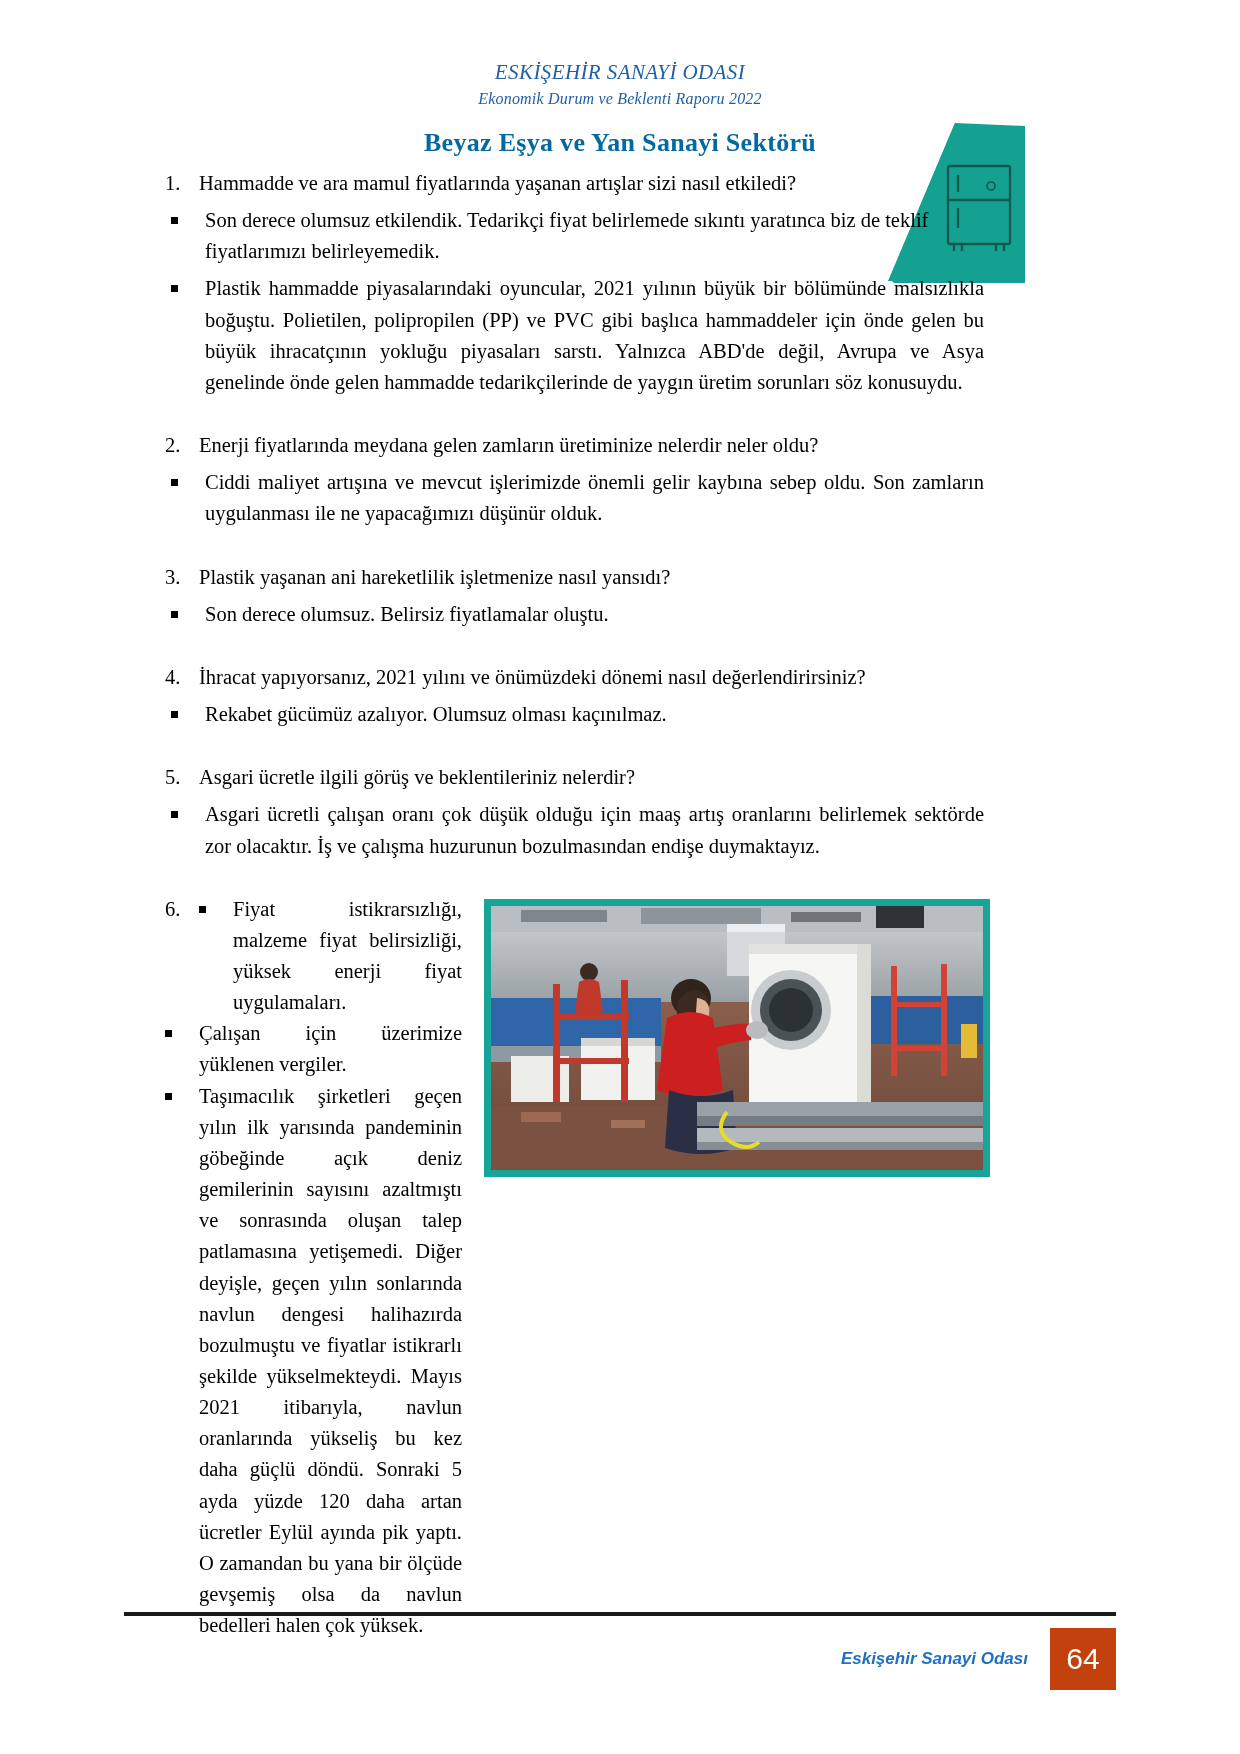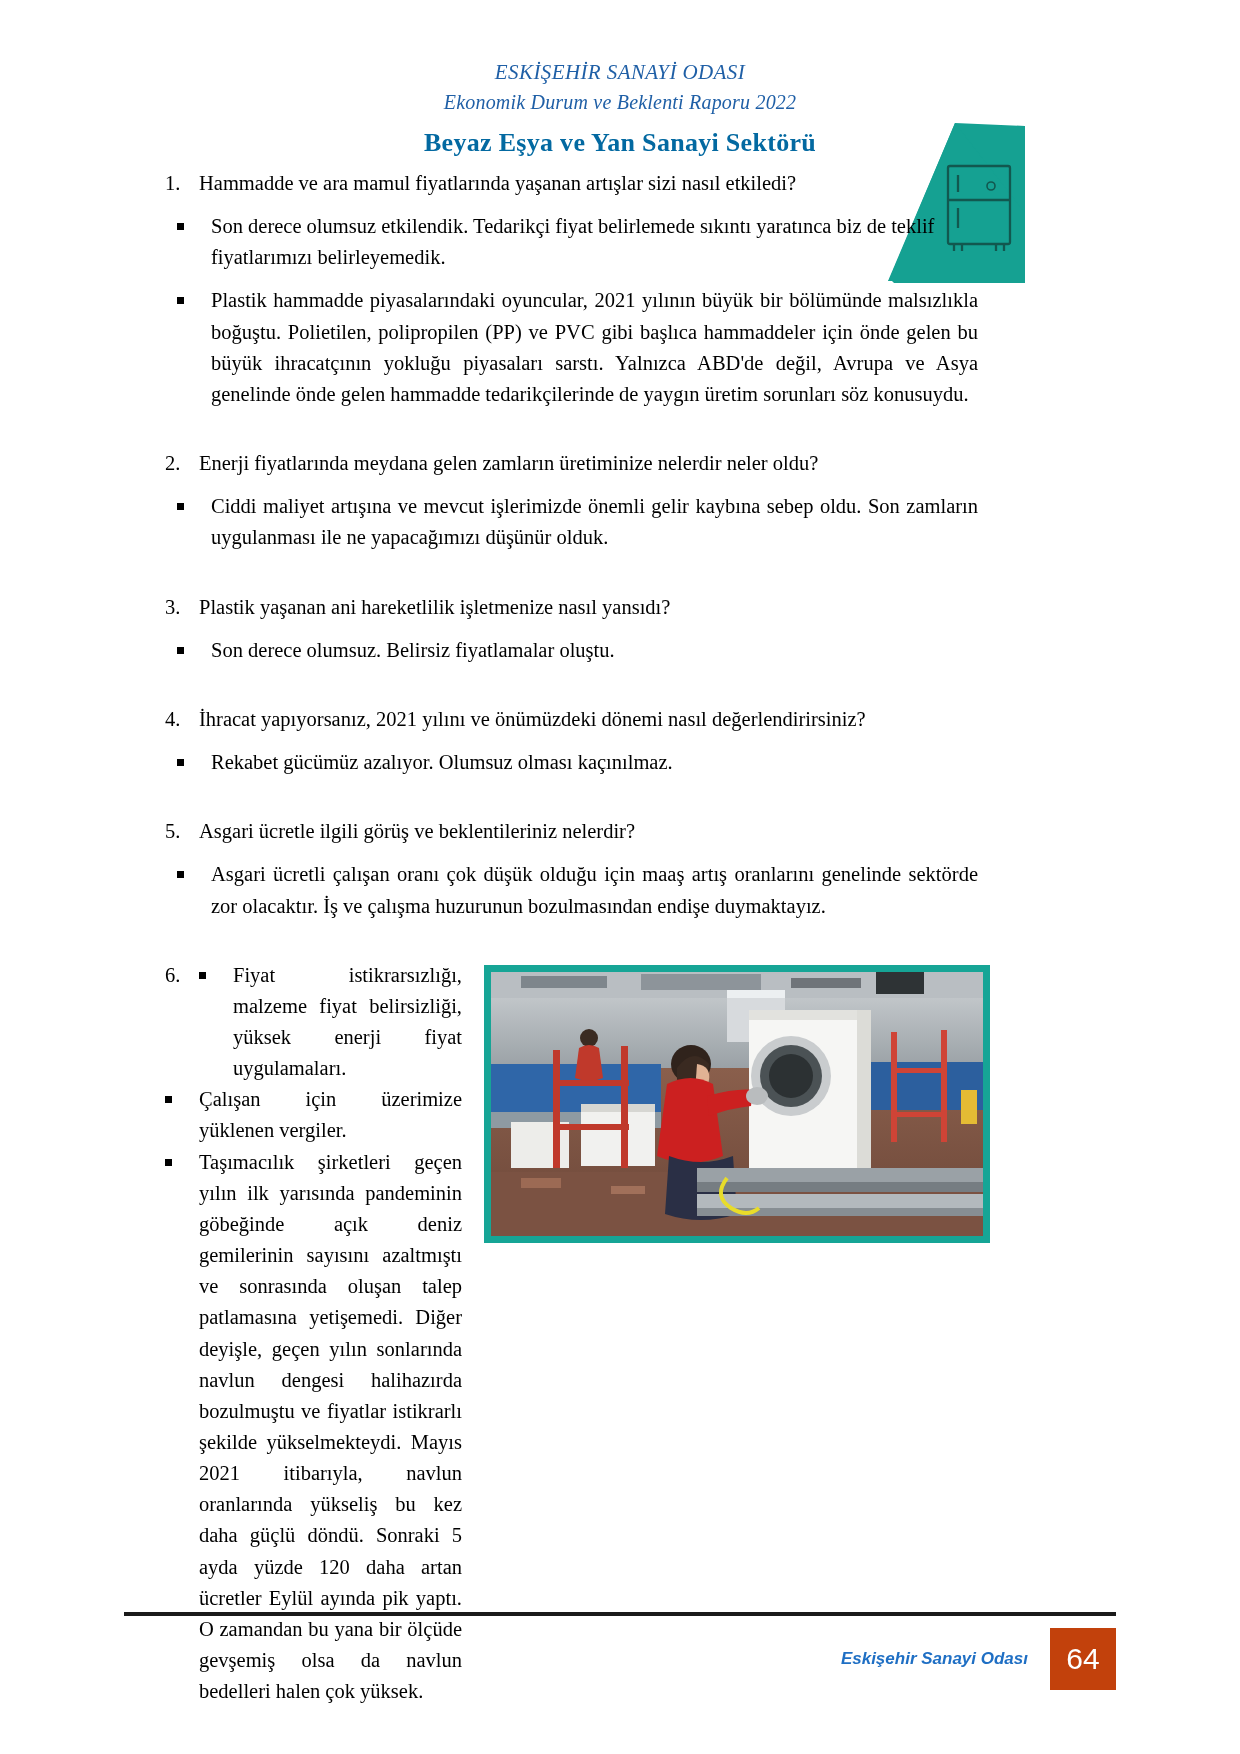--- a/index.html
+++ b/index.html
@@ -30,21 +30,21 @@
     color: #1f5fa6;
     font-style: italic;
     line-height: 1.42;
   }
   .doc-header .line1 {
     font-size: 21px;
     letter-spacing: 0.4px;
     font-family: Liberation Serif, serif;
   }
   .doc-header .line2 {
-    font-size: 20px;
+    font-size: 16px;
     letter-spacing: 0.2px;
     font-family: Liberation Serif, serif;
   }
 
   .section-title {
     position: absolute;
     top: 128px;
     left: 0;
     width: 1240px;
     text-align: center;
@@ -87,21 +87,21 @@
   }
   .q-text {
     flex: 1 1 auto;
     text-align: justify;
   }
   .q-text.nojust { text-align: left; }
 
   .b-item {
     display: flex;
     align-items: flex-start;
-    margin: 12px;
+    margin: 6px;
   }
   .b-mark {
     width: 34px;
     flex: 0 0 34px;
     display: flex;
     justify-content: flex-start;
     padding-top: 12px;
   }
   .b-mark i {
     display: block;
@@ -277,21 +277,21 @@
     <div class="gap"></div>
 
     <div class="q-item">
       <div class="q-num">5.</div>
       <div class="q-text nojust">Asgari ücretle ilgili görüş ve beklentileriniz nelerdir?</div>
     </div>
     <div class="b-item">
       <div class="b-mark">
           <i></i>
         </div>
-      <div class="b-text">Asgari ücretli çalışan oranı çok düşük olduğu için maaş artış oranlarını genelinde sektörde zor olacaktır. İş ve çalışma huzurunun bozulmasından endişe duymaktayız.</div>
+      <div class="b-text">Asgari ücretli çalışan oranı çok düşük olduğu için maaş artış oranlarını belirlemek sektörde zor olacaktır. İş ve çalışma huzurunun bozulmasından endişe duymaktayız.</div>
     </div>
 
     <div class="gap"></div>
 
     <div class="sec6 clearfix">
 
       <div class="photo-wrap">
         <div class="photo">
           <svg viewBox="0 0 492 264" preserveAspectRatio="none" style="width:100%;height:100%;display:block">
             <defs>

